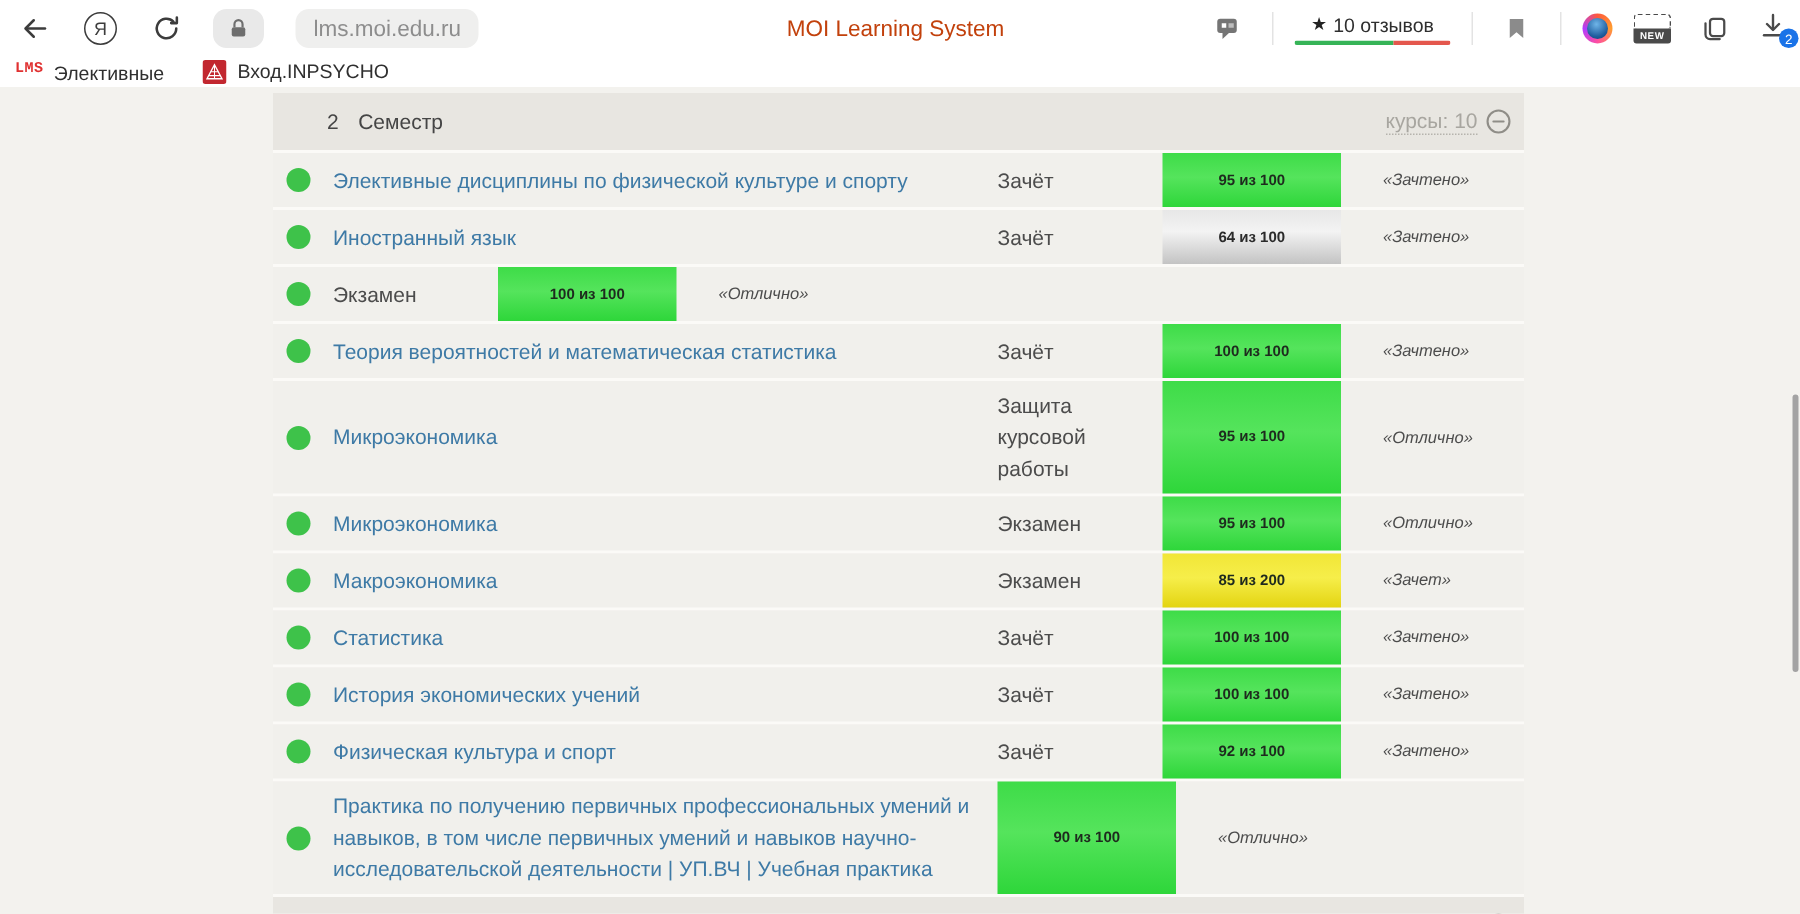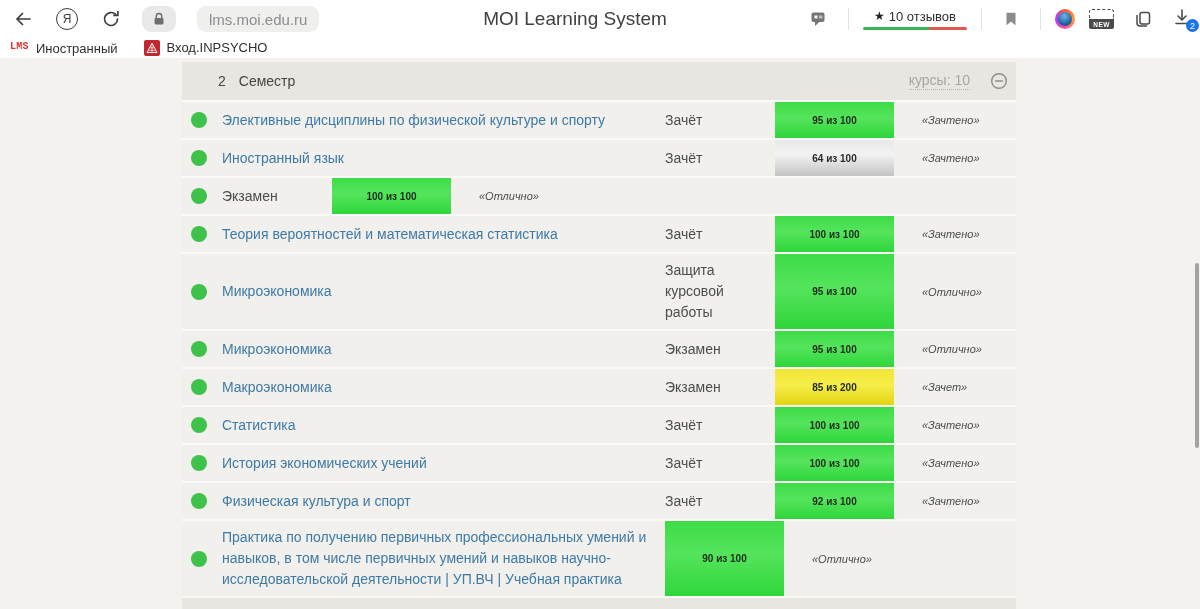--- a/index.html
+++ b/index.html
@@ -23,22 +23,22 @@
     font-size: 12px; color: #3c3c3c; font-weight: 500;
   }
   .nav-btn + .nav-btn { margin-left: 10px; }
   .url-group { display: flex; align-items: center; margin-left: 16px; gap: 21px; }
   .lock-pill { background: #e9e9e9; border-radius: 9px; width: 34px; height: 26px; display: flex; align-items: center; justify-content: center; }
   .url-pill {
     background: #efefee; border-radius: 9px; height: 26px; padding: 0 12px;
     display: flex; align-items: center; font-size: 15px; color: #8d8d8d;
   }
   .tab-title {
-    position: absolute; left: 575px; top: 0; height: 38px; transform: translateX(-50%);
-    display: flex; align-items: center; font-size: 19px; color: #404040; white-space: nowrap;
+    position: absolute; left: 597px; top: 0; height: 38px; transform: translateX(-50%);
+    display: flex; align-items: center; font-size: 15px; color: #c2410c; white-space: nowrap;
   }
   .right-cluster { margin-left: auto; display: flex; align-items: center; gap: 14px; }
   .vsep { width: 1px; height: 22px; background: #e3e3e3; }
   .reviews { display: flex; flex-direction: column; align-items: center; cursor: pointer; }
   .reviews-text { font-size: 13px; color: #2f2f2f; display: flex; align-items: center; gap: 4px; white-space: nowrap; }
   .star { font-size: 12px; color: #222; }
   .reviews-bar { width: 104px; height: 3px; margin-top: 3px; border-radius: 2px; overflow: hidden; display: flex; }
   .reviews-bar .g { width: 63%; background: #36b457; }
   .reviews-bar .r { width: 37%; background: #e4574d; }
   .ext-circle { width: 20px; height: 20px; border-radius: 50%;
@@ -63,21 +63,21 @@
   
   .content { height: 551px; background: #f3f2ee; position: relative; }
   .grades-table { width: 834px; margin-left: 182px; padding-top: 4px; }
 
   .sem-header {
     height: 40px; background: #e8e6e1; display: flex; align-items: center;
     padding: 0 8px 0 36px; border-bottom: 2px solid #fbfaf7;
   }
   .sem-num { font-size: 14px; color: #454545; }
   .sem-label { font-size: 14px; color: #454545; margin-left: 13px; }
-  .sem-right { margin-left: auto; display: flex; align-items: center; gap: 20px; cursor: pointer; }
+  .sem-right { margin-left: auto; display: flex; align-items: center; gap: 5px; cursor: pointer; }
   .courses-link { font-size: 14px; color: #a8a6a0; border-bottom: 1px dotted #b5b3ad; padding-bottom: 1px; }
 
   .row { display: flex; align-items: center; background: #f1f0ec; border-bottom: 2px solid #fbfaf7; min-height: 38px; }
   .dot-cell { flex: 0 0 40px; padding-left: 9px; display: flex; align-items: center; align-self: stretch; }
   .dot { width: 16px; height: 16px; border-radius: 50%; background: #3ec24a; }
   .name-cell { flex: 0 0 443px; padding: 6px 18px 6px 0; font-size: 14px; line-height: 21px;
     color: #3e7aa6; text-decoration: none; cursor: pointer; }
   .type-cell { flex: 0 0 110px; padding: 6px 6px 6px 0; font-size: 14px; line-height: 21px; color: #4c4c4c; }
   .badge-cell { flex: 0 0 119px; align-self: stretch; display: flex; align-items: center; justify-content: center;
     font-size: 10px; font-weight: bold; color: #1e2a1e; }
@@ -180,21 +180,21 @@
           </svg>
       </span>
       <span class="dl-badge">2</span>
     </div>
   </div>
 </div>
 
 <div class="bookmarksbar">
   <div class="bm-item">
     <span class="lms-logo">LMS</span>
-    <span class="bm-label">Иностранный</span>
+    <span class="bm-label">Элективные</span>
   </div>
   <div class="bm-item">
     <span>
       <svg width="16" height="16" viewBox="0 0 16 16">
           <rect width="16" height="16" rx="2" fill="#c2272f"></rect>
           <path d="M8 3.2l5 9.3H3z" fill="none" stroke="#fff" stroke-width=".9"></path>
           <path d="M8 3.2v9.3M5.5 7.8h5M4.2 10.4h7.6" fill="none" stroke="#fff" stroke-width=".7"></path>
         </svg>
     </span>
     <span class="bm-label">Вход.INPSYCHO</span>

